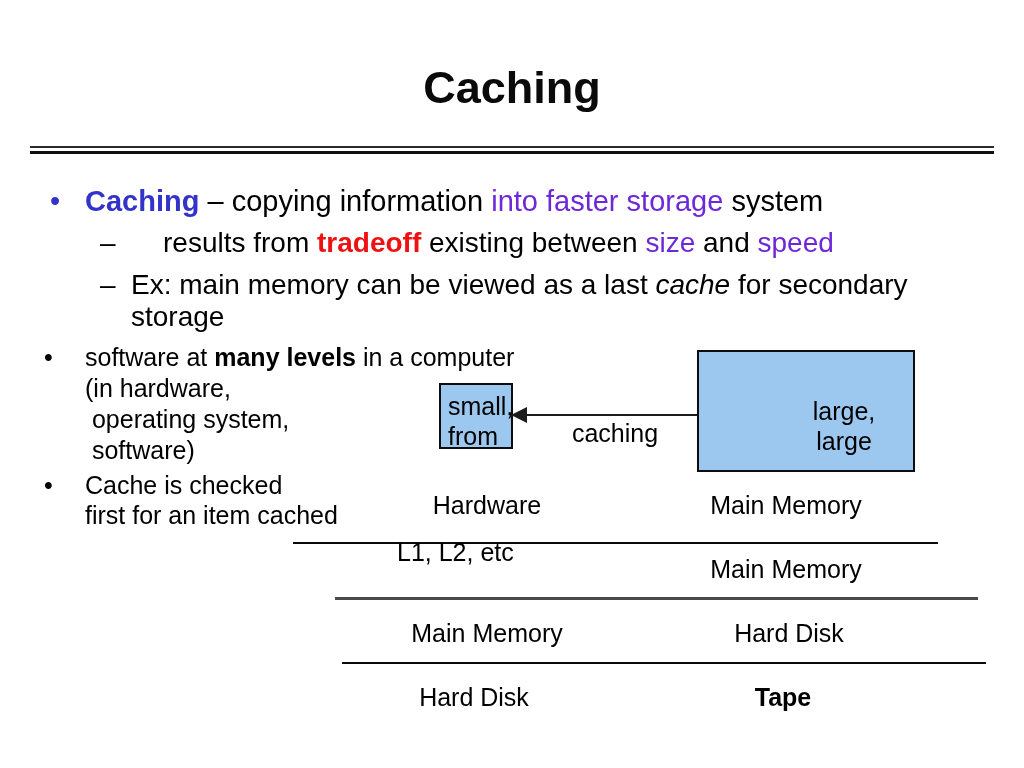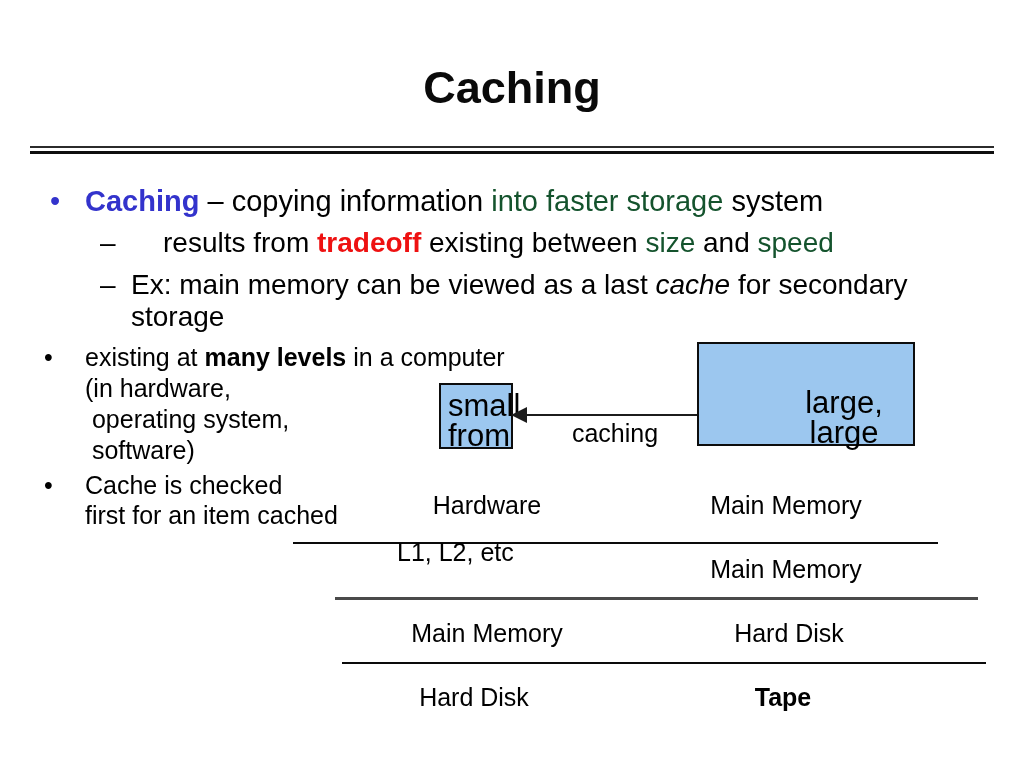--- a/index.html
+++ b/index.html
@@ -20,28 +20,28 @@
   .title-rule{
     position:absolute;top:146px;left:30px;width:964px;height:3px;
     border-top:2px solid #2b2b2b;border-bottom:3px solid #0f0f0f;
   }
   .marker{position:absolute;}
   .lvl1{font-size:29px;line-height:34px;}
   .lvl2{font-size:28px;line-height:32px;}
   .lvl1s{font-size:25px;line-height:31px;}
   .blue{color:#3333cc;font-weight:bold;}
   .bluedot{color:#3333cc;}
-  .red{color:#14532d;}
+  .red{color:#6d28d9;}
   .redb{color:#ee1111;font-weight:bold;}
   .b{font-weight:bold;}
   .i{font-style:italic;}
   .pre{white-space:pre;}
   .box{
     position:absolute;background:#9cc7ef;border:2px solid #0d0d0d;
-    box-sizing:border-box;font-size:31px;line-height:30px;
+    box-sizing:border-box;font-size:25px;line-height:30px;
   }
   .arrow-line{position:absolute;height:2px;background:#1c1c1c;}
   .arrow-head{
     position:absolute;width:0;height:0;
     border-top:8px solid transparent;border-bottom:8px solid transparent;
     border-right:16px solid #1c1c1c;
   }
   .dlabel{position:absolute;font-size:25px;line-height:30px;white-space:nowrap;}
   .center{transform:translateX(-50%);text-align:center;}
   .hline{position:absolute;height:0;}
@@ -63,38 +63,38 @@
   <div class="abs lvl2" style="left:131px;top:227px;white-space:nowrap;margin-left:32px;"><span>results from </span><span class="redb">tradeoff</span><span> existing between </span><span class="red">size</span><span> and </span><span class="red">speed</span></div>
 
   <span class="marker lvl2" style="left:100px;top:269px;">–</span>
   <div class="abs lvl2" style="left:131px;top:269px;white-space:nowrap;">
     <div><span>Ex: main memory can be viewed as a last </span><span class="i">cache</span><span> for secondary</span></div>
     <div>storage</div>
   </div>
 
   <span class="marker lvl1s" style="left:44px;top:342px;">•</span>
   <div class="abs lvl1s" style="left:85px;top:342px;white-space:nowrap;">
-    <div><span>existing at </span><span class="b">many levels</span><span> in a computer</span></div>
+    <div><span>software at </span><span class="b">many levels</span><span> in a computer</span></div>
     <div class="pre">(in hardware,</div>
     <div class="pre"> operating system,</div>
     <div class="pre"> software)</div>
   </div>
 
   <span class="marker lvl1s" style="left:44px;top:470px;">•</span>
   <div class="abs lvl1s" style="left:85px;top:470px;line-height:30px;white-space:nowrap;">
     <div>Cache is checked</div>
     <div>first for an item cached</div>
   </div>
 
   <div class="box" style="left:439px;top:383px;width:74px;height:66px;padding:6px 0 0 7px;">
     <div class="pre">small,</div>
     <div class="pre">from</div>
   </div>
 
-  <div class="box" style="left:697px;top:342px;width:218px;height:104px;">
+  <div class="box" style="left:697px;top:350px;width:218px;height:122px;">
     <div class="abs" style="left:80px;top:44px;width:130px;text-align:center;">
       <div>large,</div>
       <div>large</div>
     </div>
   </div>
 
   <div class="arrow-line" style="left:524px;top:414px;width:173px;"></div>
   <div class="arrow-head" style="left:511px;top:407px;"></div>
   <div class="dlabel center" style="left:615px;top:418px;">caching</div>
 

